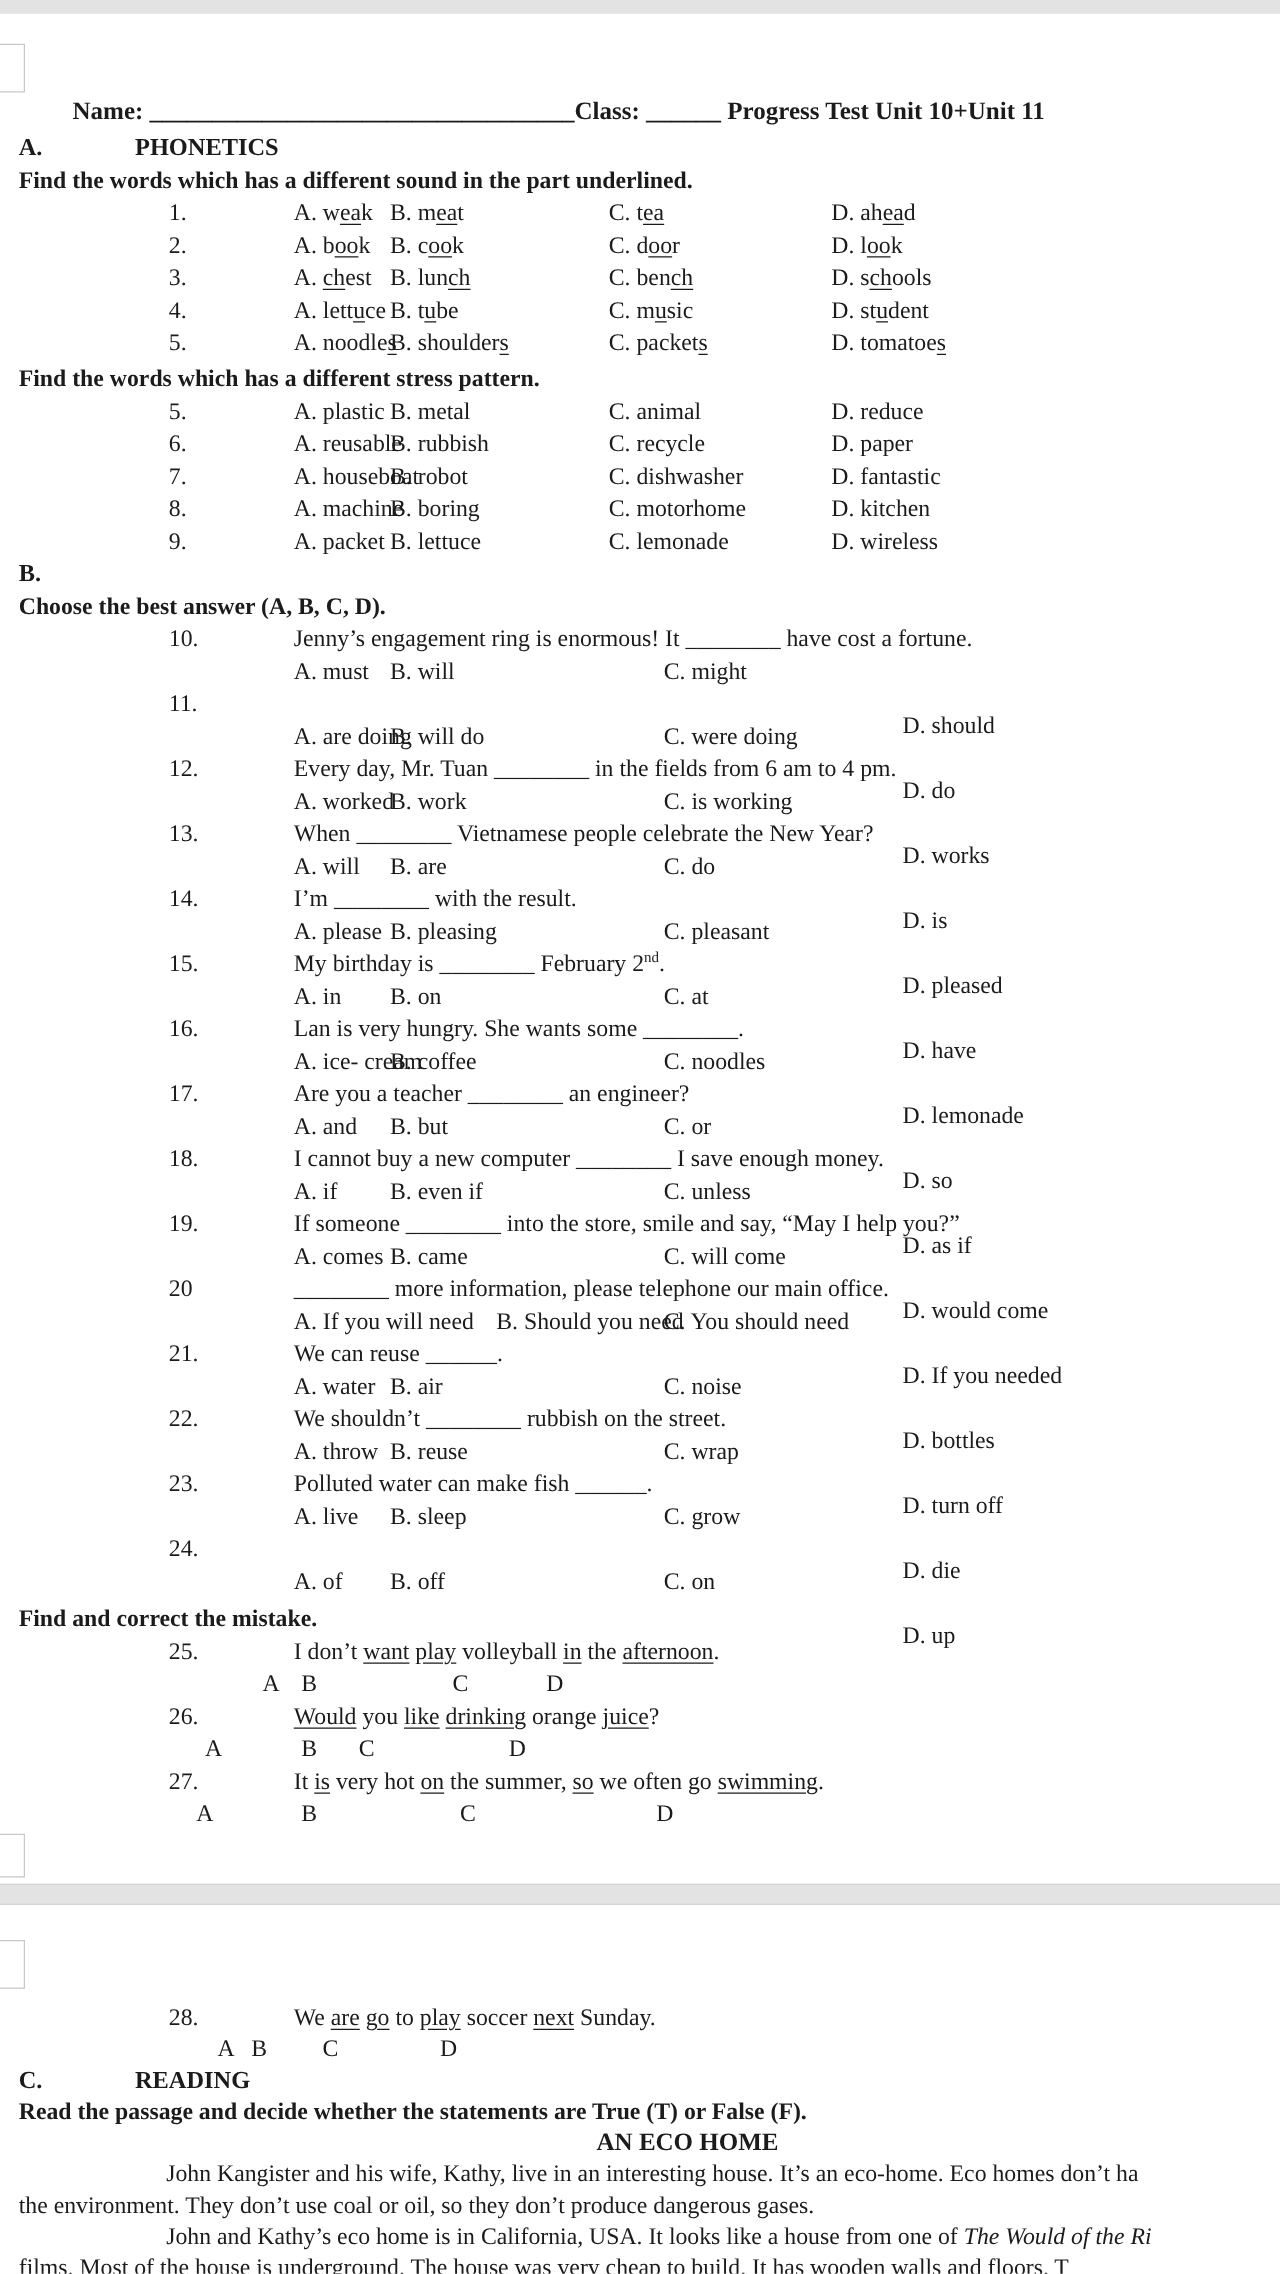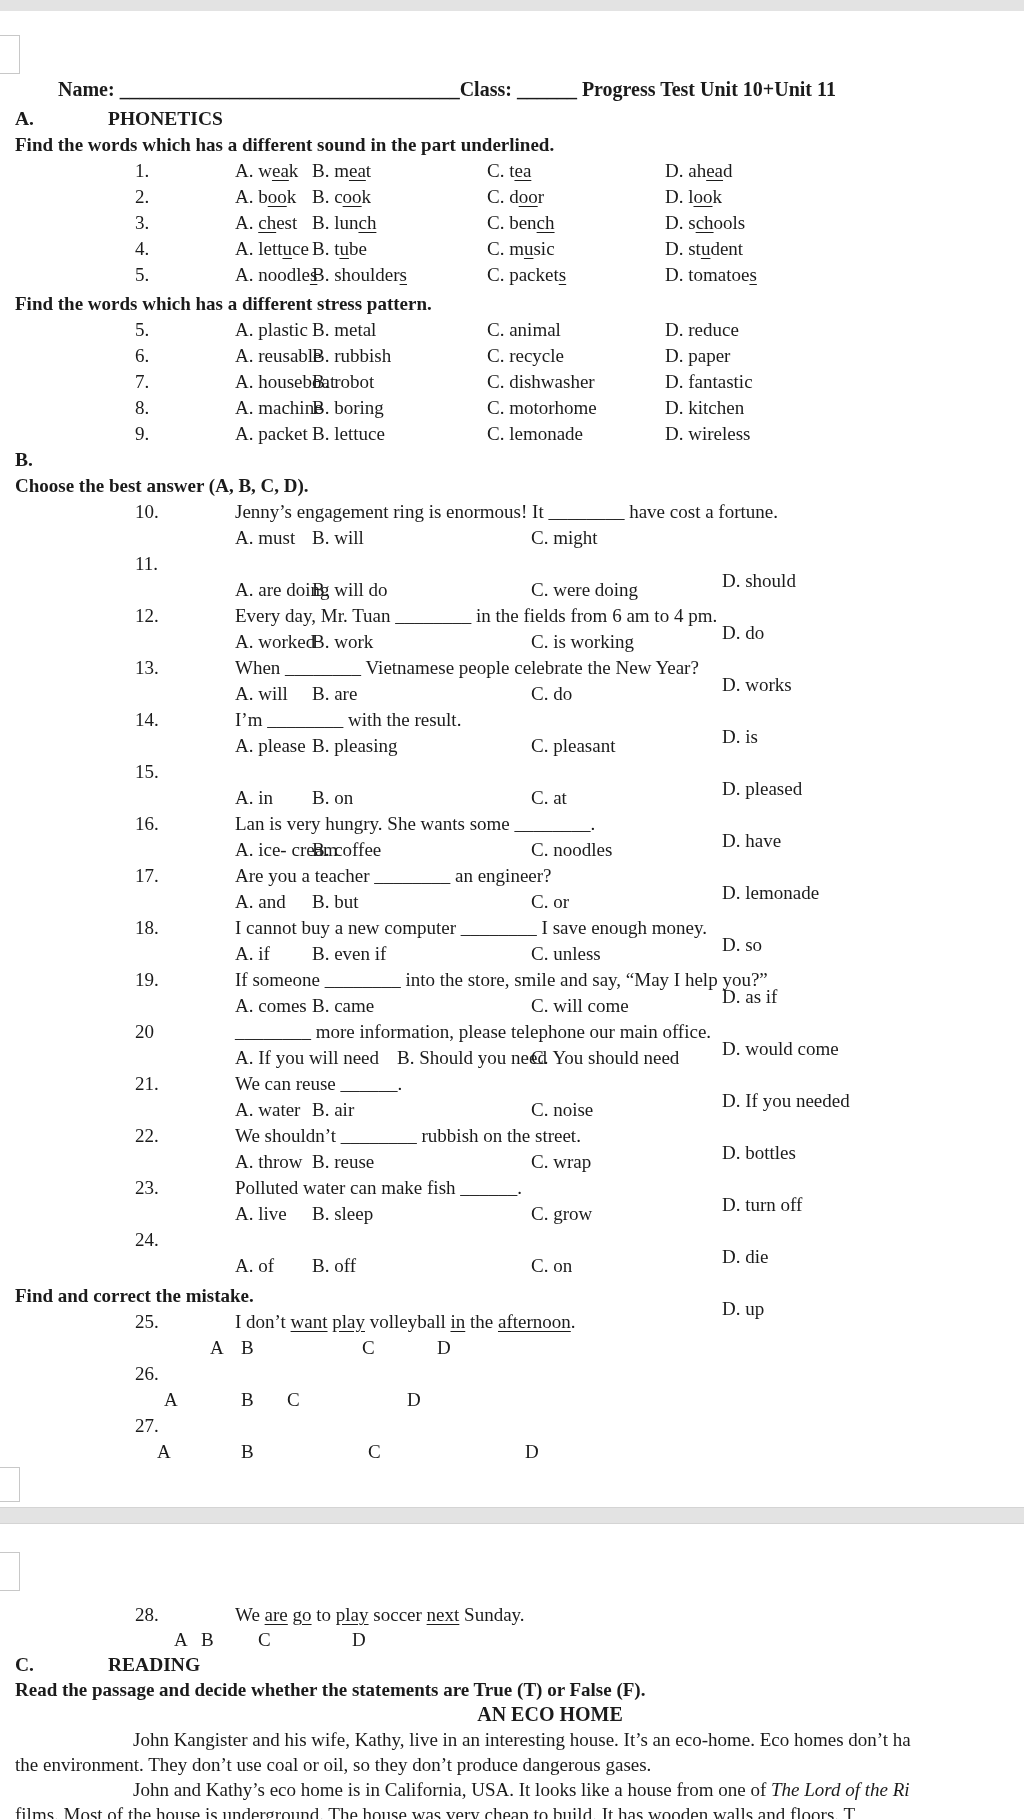--- a/index.html
+++ b/index.html
@@ -209,20 +209,21 @@
   </div>
   <div class="line mc">
     <span class="opt oA">A. please</span>
     <span class="opt oB">B. pleasing</span>
     <span class="opt oC">C. pleasant</span>
     <span class="opt oD">D. pleased</span>
   </div>
 
   <div class="line">
     <span class="num">15.</span>
+    <span class="stem"><span>My birthday is ________ February 2</span><span class="sup">nd</span><span>.</span></span>
   </div>
   <div class="line mc">
     <span class="opt oA">A. in</span>
     <span class="opt oB">B. on</span>
     <span class="opt oC">C. at</span>
     <span class="opt oD">D. have</span>
   </div>
 
   <div class="line">
     <span class="num">16.</span>
@@ -333,30 +334,32 @@
   </div>
   <div class="line">
     <span class="ltr" style="left:210px">A</span>
     <span class="ltr" style="left:241px">B</span>
     <span class="ltr" style="left:362px">C</span>
     <span class="ltr" style="left:437px">D</span>
   </div>
 
   <div class="line">
     <span class="num">26.</span>
+    <span class="stem"><span class="u">Would</span><span> you </span><span class="u">like</span><span> </span><span class="u">drinking</span><span> orange </span><span class="u">juice</span><span>?</span></span>
   </div>
   <div class="line">
     <span class="ltr" style="left:164px">A</span>
     <span class="ltr" style="left:241px">B</span>
     <span class="ltr" style="left:287px">C</span>
     <span class="ltr" style="left:407px">D</span>
   </div>
 
   <div class="line">
     <span class="num">27.</span>
+    <span class="stem"><span>It </span><span class="u">is</span><span> very hot </span><span class="u">on</span><span> the summer, </span><span class="u">so</span><span> we often go </span><span class="u">swimming</span><span>.</span></span>
   </div>
   <div class="line">
     <span class="ltr" style="left:157px">A</span>
     <span class="ltr" style="left:241px">B</span>
     <span class="ltr" style="left:368px">C</span>
     <span class="ltr" style="left:525px">D</span>
   </div>
 
 </div>
 
@@ -377,16 +380,16 @@
     <span>C.</span>
     <span class="t">READING</span>
   </div>
 
   <div class="line instr">Read the passage and decide whether the statements are True (T) or False (F).</div>
 
   <div class="line center">AN ECO HOME</div>
 
   <div class="line para firstline"><span>John Kangister and his wife, Kathy, live in an interesting house. It’s an eco-home. Eco homes don’t ha</span></div>
   <div class="line para"><span>the environment. They don’t use coal or oil, so they don’t produce dangerous gases.</span></div>
-  <div class="line para firstline"><span>John and Kathy’s eco home is in California, USA. It looks like a house from one of </span><span class="i">The Lord of the Ri</span></div>
+  <div class="line para firstline"><span>John and Kathy’s eco home is in California, USA. It looks like a house from one of </span><span class="i">The Would of the Ri</span></div>
   <div class="line para"><span>films. Most of the house is underground. The house was very cheap to build. It has wooden walls and floors. T</span></div>
 
 </div>
 
 </body></html>

